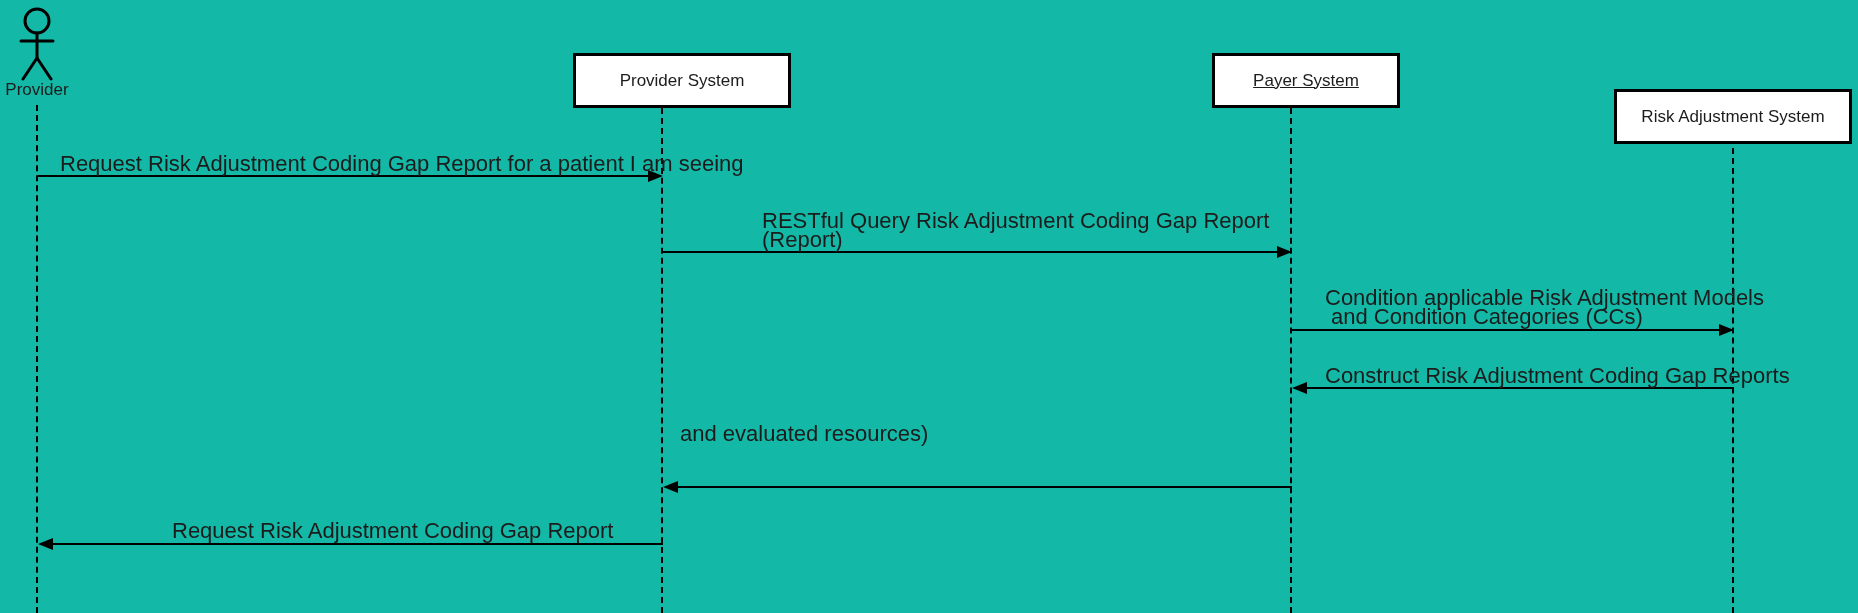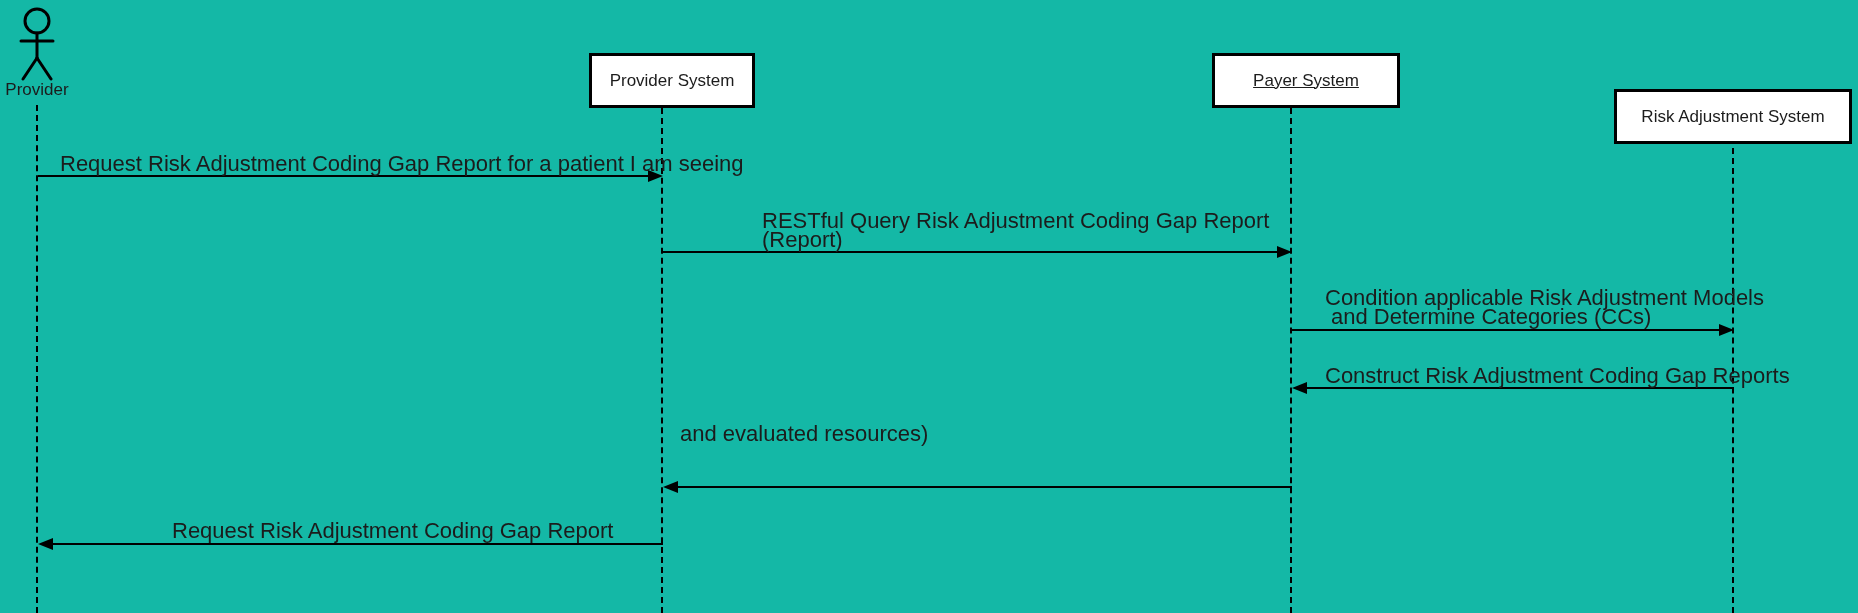--- a/index.html
+++ b/index.html
@@ -85,21 +85,21 @@
       </g>
     </svg>
     <div class="actor-label">Provider</div>
   </div>
 
   <div class="lifeline" style="left:36px; top:105px; height:508px;"></div>
   <div class="lifeline" style="left:661px; top:108px; height:505px;"></div>
   <div class="lifeline" style="left:1290px; top:108px; height:505px;"></div>
   <div class="lifeline" style="left:1732px; top:108px; height:505px;"></div>
 
-  <div class="pbox" style="left:573px; top:53px; width:166px;margin-left:16px;">
+  <div class="pbox" style="left:573px; top:53px; width:218px;">
     <span>Provider System</span>
   </div>
   <div class="pbox" style="left:1212px; top:53px; width:188px;text-decoration:underline;">
     <span>Payer System</span>
   </div>
   <div class="pbox" style="left:1614px; top:53px; width:238px;margin-top:36px;">
     <span>Risk Adjustment System</span>
   </div>
 
   <div class="mline" style="left:38px; top:175px; width:611px;"></div>
@@ -112,21 +112,21 @@
   <div class="head-r" style="left:1277px; top:246px;"></div>
   <div class="msg-label" style="left:762px; top:211px;">
     <div>RESTful Query Risk Adjustment Coding Gap Report</div>
     <div>(Report)</div>
   </div>
 
   <div class="mline" style="left:1292px; top:329px; width:427px;"></div>
   <div class="head-r" style="left:1719px; top:324px;"></div>
   <div class="msg-label" style="left:1325px; top:288px;">
     <div>Condition applicable Risk Adjustment Models</div>
-    <div class="indent">and Determine Categories (CCs)</div>
+    <div class="indent">and Condition Categories (CCs)</div>
   </div>
 
   <div class="head-l" style="left:1292px; top:382px;"></div>
   <div class="mline" style="left:1307px; top:387px; width:427px;"></div>
   <div class="msg-label" style="left:1325px; top:366px;">
     <div>Construct Risk Adjustment Coding Gap Reports</div>
   </div>
 
   <div class="head-l" style="left:663px; top:481px;"></div>
   <div class="mline" style="left:678px; top:486px; width:614px;"></div>

